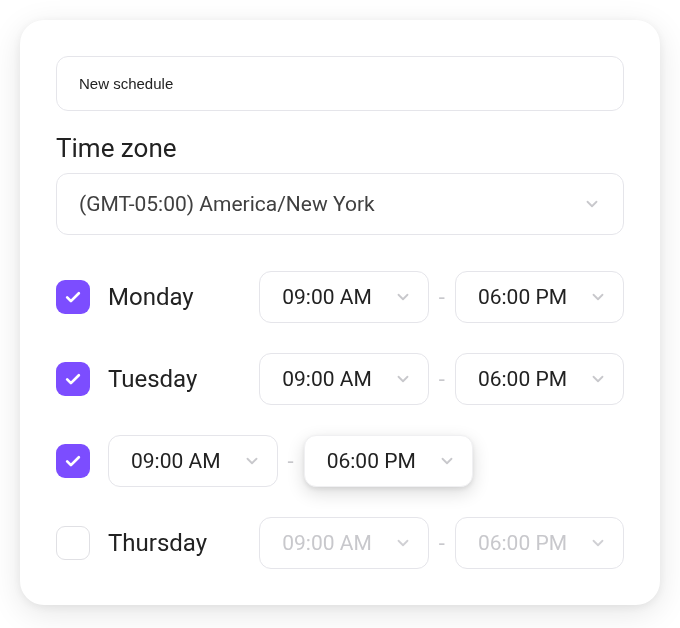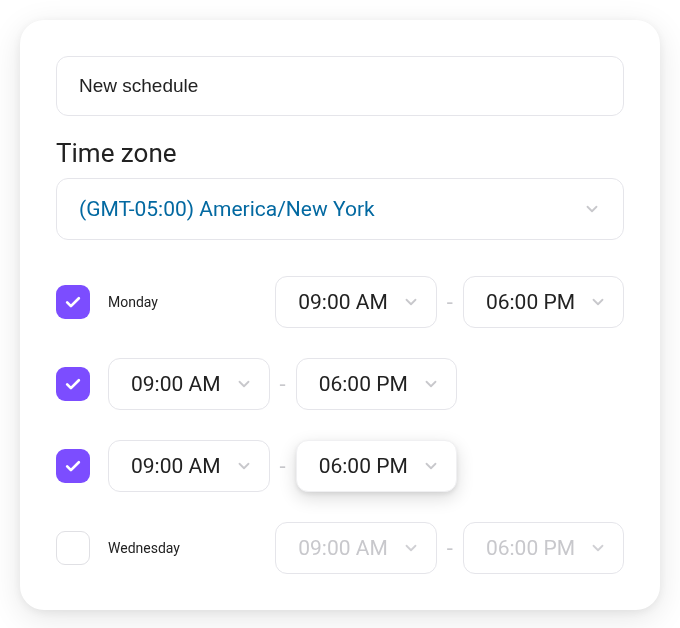--- a/index.html
+++ b/index.html
@@ -17,38 +17,38 @@
     padding: 36px 36px 36px 36px;
     box-shadow: 0 8px 32px rgba(0,0,0,0.10), 0 2px 8px rgba(0,0,0,0.06);
     overflow: hidden;
     position: relative;
   }
   .text-input {
     width: 100%;
     border: 1px solid #e5e5ea;
     border-radius: 12px;
     padding: 18px 22px;
-    font-size: 19px;
+    font-size: 15px;
     color: #222;
     background: #fff;
     outline: none;
     margin-bottom: 22px;
   }
   .field-label {
     font-size: 26px;
     color: #222;
     margin-bottom: 10px;
   }
   .select {
     width: 100%;
     border: 1px solid #e5e5ea;
     border-radius: 12px;
     padding: 18px 22px;
     font-size: 21px;
-    color: #0369a1;
+    color: #404040;
     background: #fff;
     display: flex;
     align-items: center;
     justify-content: space-between;
     cursor: pointer;
     margin-bottom: 36px;
   }
   .chev {
     width: 18px;
     height: 18px;
@@ -76,40 +76,40 @@
   }
   .checkbox.checked {
     background: #7c4dff;
   }
   .checkbox.unchecked {
     background: #fff;
     border: 1.5px solid #e0e0e4;
   }
   .checkbox svg { display: block; }
   .day-name {
-    font-size: 14px;
+    font-size: 24px;
     color: #222;
     flex: 1;
   }
   .day-name.disabled { color: #222; }
   .times {
     display: flex;
     align-items: center;
     gap: 10px;
   }
   .time-pill {
     border: 1px solid #e5e5ea;
     border-radius: 12px;
     padding: 13px 16px 13px 22px;
     font-size: 21px;
     color: #222;
     background: #fff;
     display: flex;
     align-items: center;
-    gap: 14px;
+    gap: 22px;
     cursor: pointer;
     white-space: nowrap;
   }
   .time-pill.disabled {
     color: #c8c8cc;
     cursor: default;
   }
   .time-pill.disabled .chev svg path { stroke: #d0d0d4; }
   .time-pill.elevated {
     box-shadow: 0 6px 18px rgba(0,0,0,0.14), 0 2px 4px rgba(0,0,0,0.08);
@@ -165,20 +165,21 @@
             </span>
           </div>
         </div>
       </div>
       <div class="day-row">
         <div class="checkbox checked">
           <svg width="20" height="20" viewBox="0 0 24 24" fill="none">
             <path d="M5 12.5l4.5 4.5L19 7.5" stroke="#fff" stroke-width="3.2" stroke-linecap="round" stroke-linejoin="round"></path>
           </svg>
         </div>
+        <div class="day-name">Tuesday</div>
         <div class="times">
           <div class="time-pill">
             <span>09:00 AM</span>
             <span class="chev">
               <svg width="18" height="18" viewBox="0 0 24 24" fill="none">
                 <path d="M6 9l6 6 6-6" stroke="#c8c8cc" stroke-width="2.4" stroke-linecap="round" stroke-linejoin="round"></path>
               </svg>
             </span>
           </div>
           <div class="sep">-</div>
@@ -213,21 +214,21 @@
             <span class="chev">
               <svg width="18" height="18" viewBox="0 0 24 24" fill="none">
                 <path d="M6 9l6 6 6-6" stroke="#c8c8cc" stroke-width="2.4" stroke-linecap="round" stroke-linejoin="round"></path>
               </svg>
             </span>
           </div>
         </div>
       </div>
       <div class="day-row">
         <div class="checkbox unchecked"></div>
-        <div class="day-name disabled">Wednesday</div>
+        <div class="day-name disabled">Thursday</div>
         <div class="times">
           <div class="time-pill disabled">
             <span>09:00 AM</span>
             <span class="chev">
               <svg width="18" height="18" viewBox="0 0 24 24" fill="none">
                 <path d="M6 9l6 6 6-6" stroke="#d8d8dc" stroke-width="2.4" stroke-linecap="round" stroke-linejoin="round"></path>
               </svg>
             </span>
           </div>
           <div class="sep">-</div>

